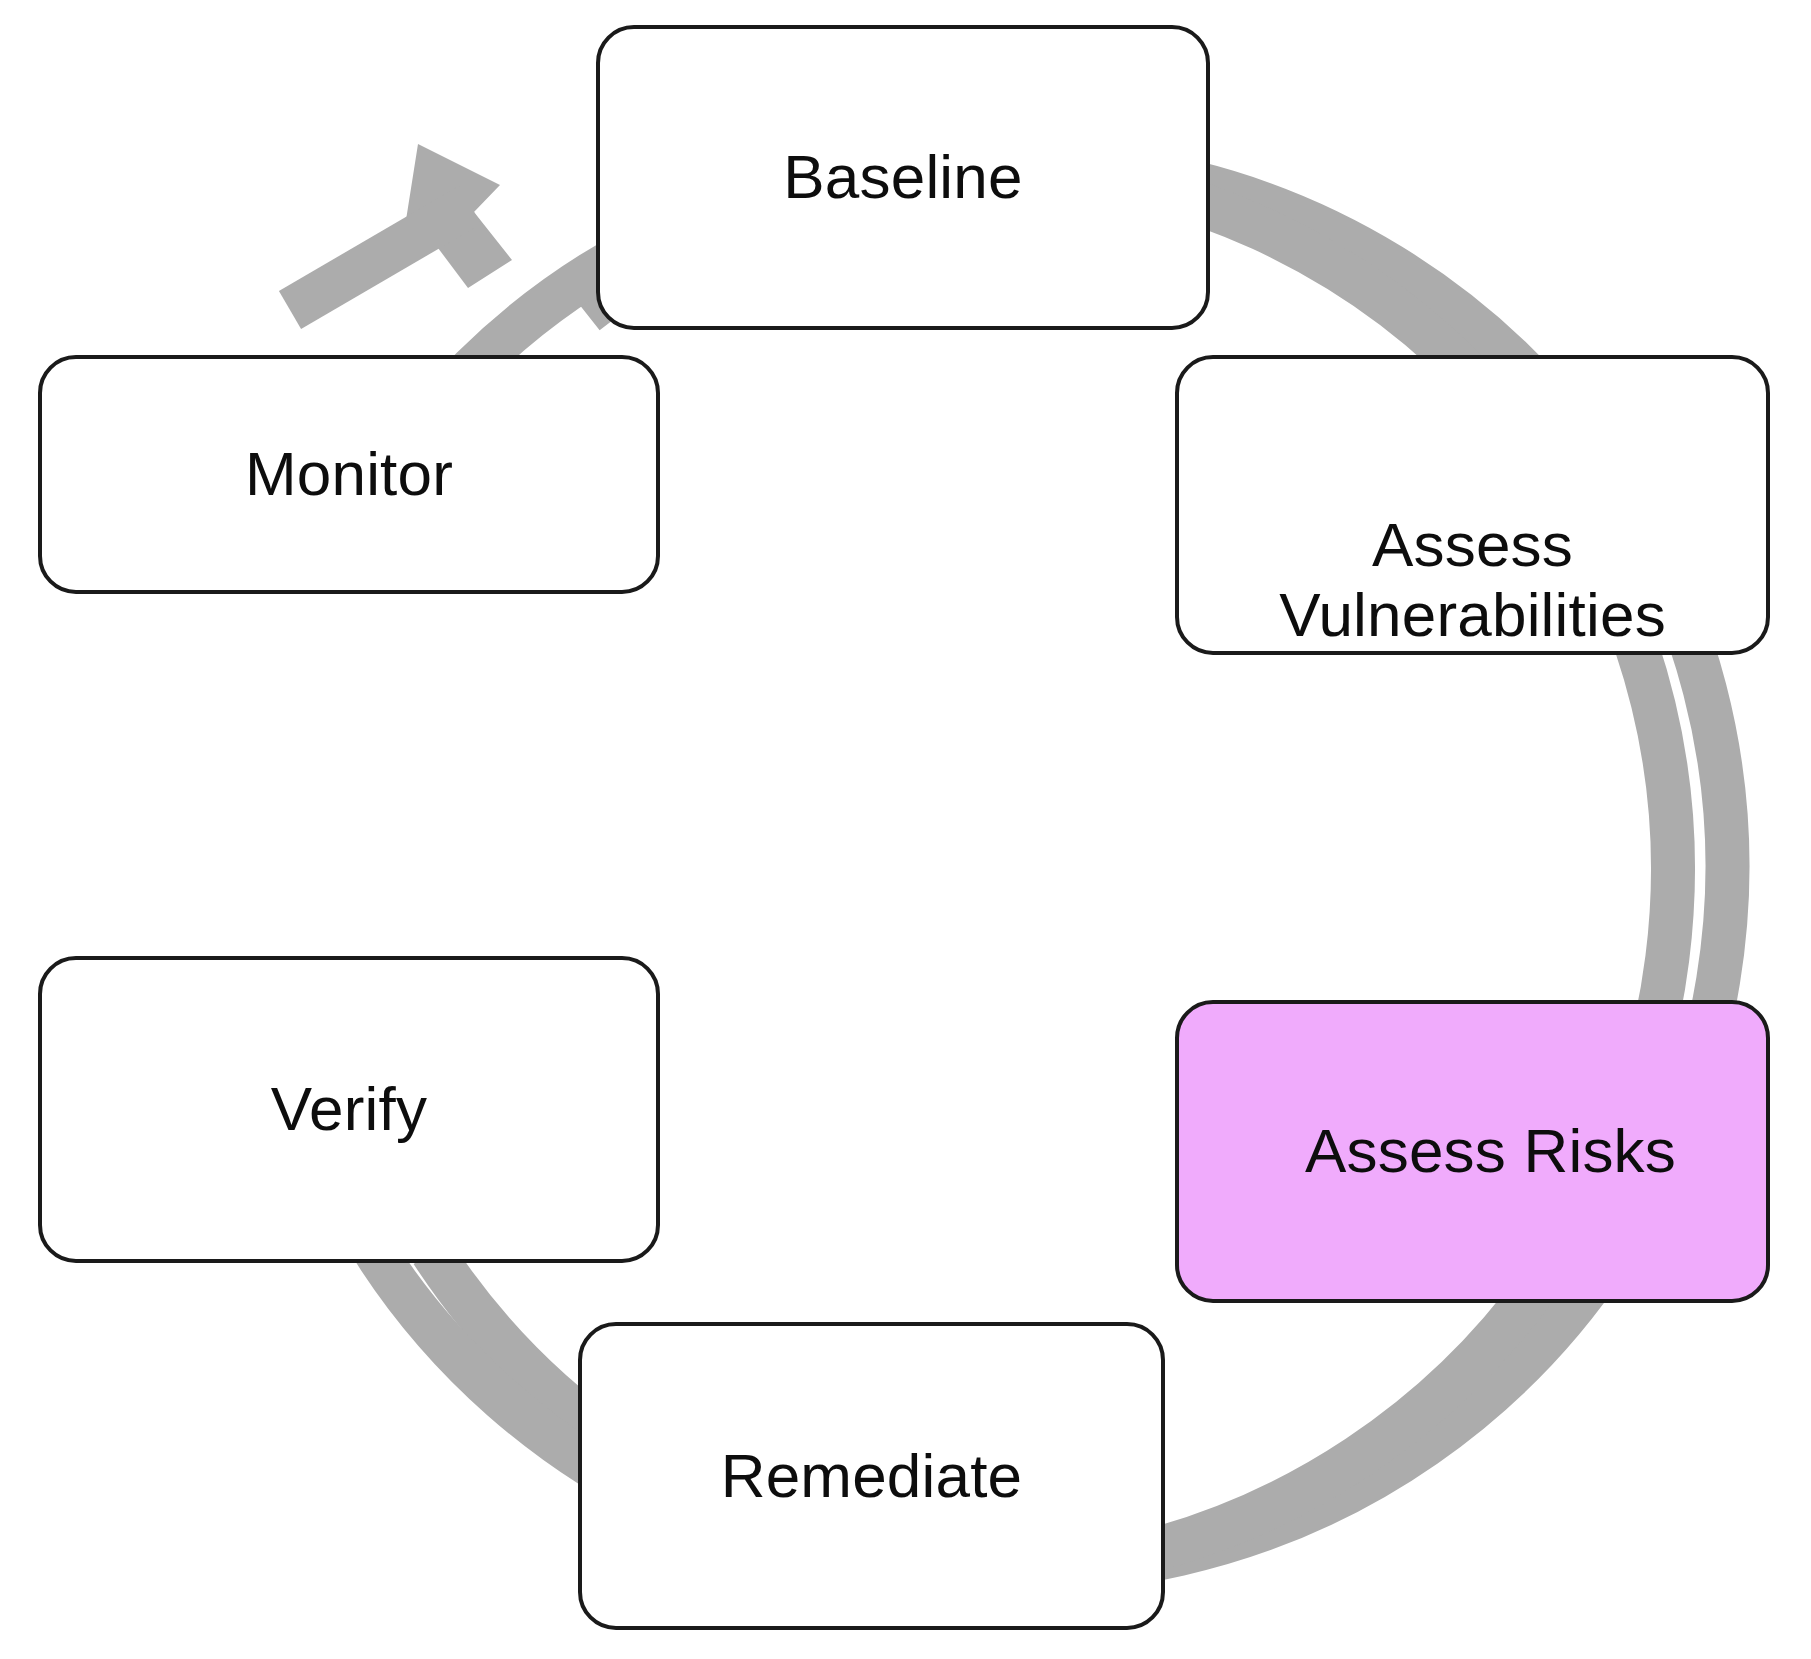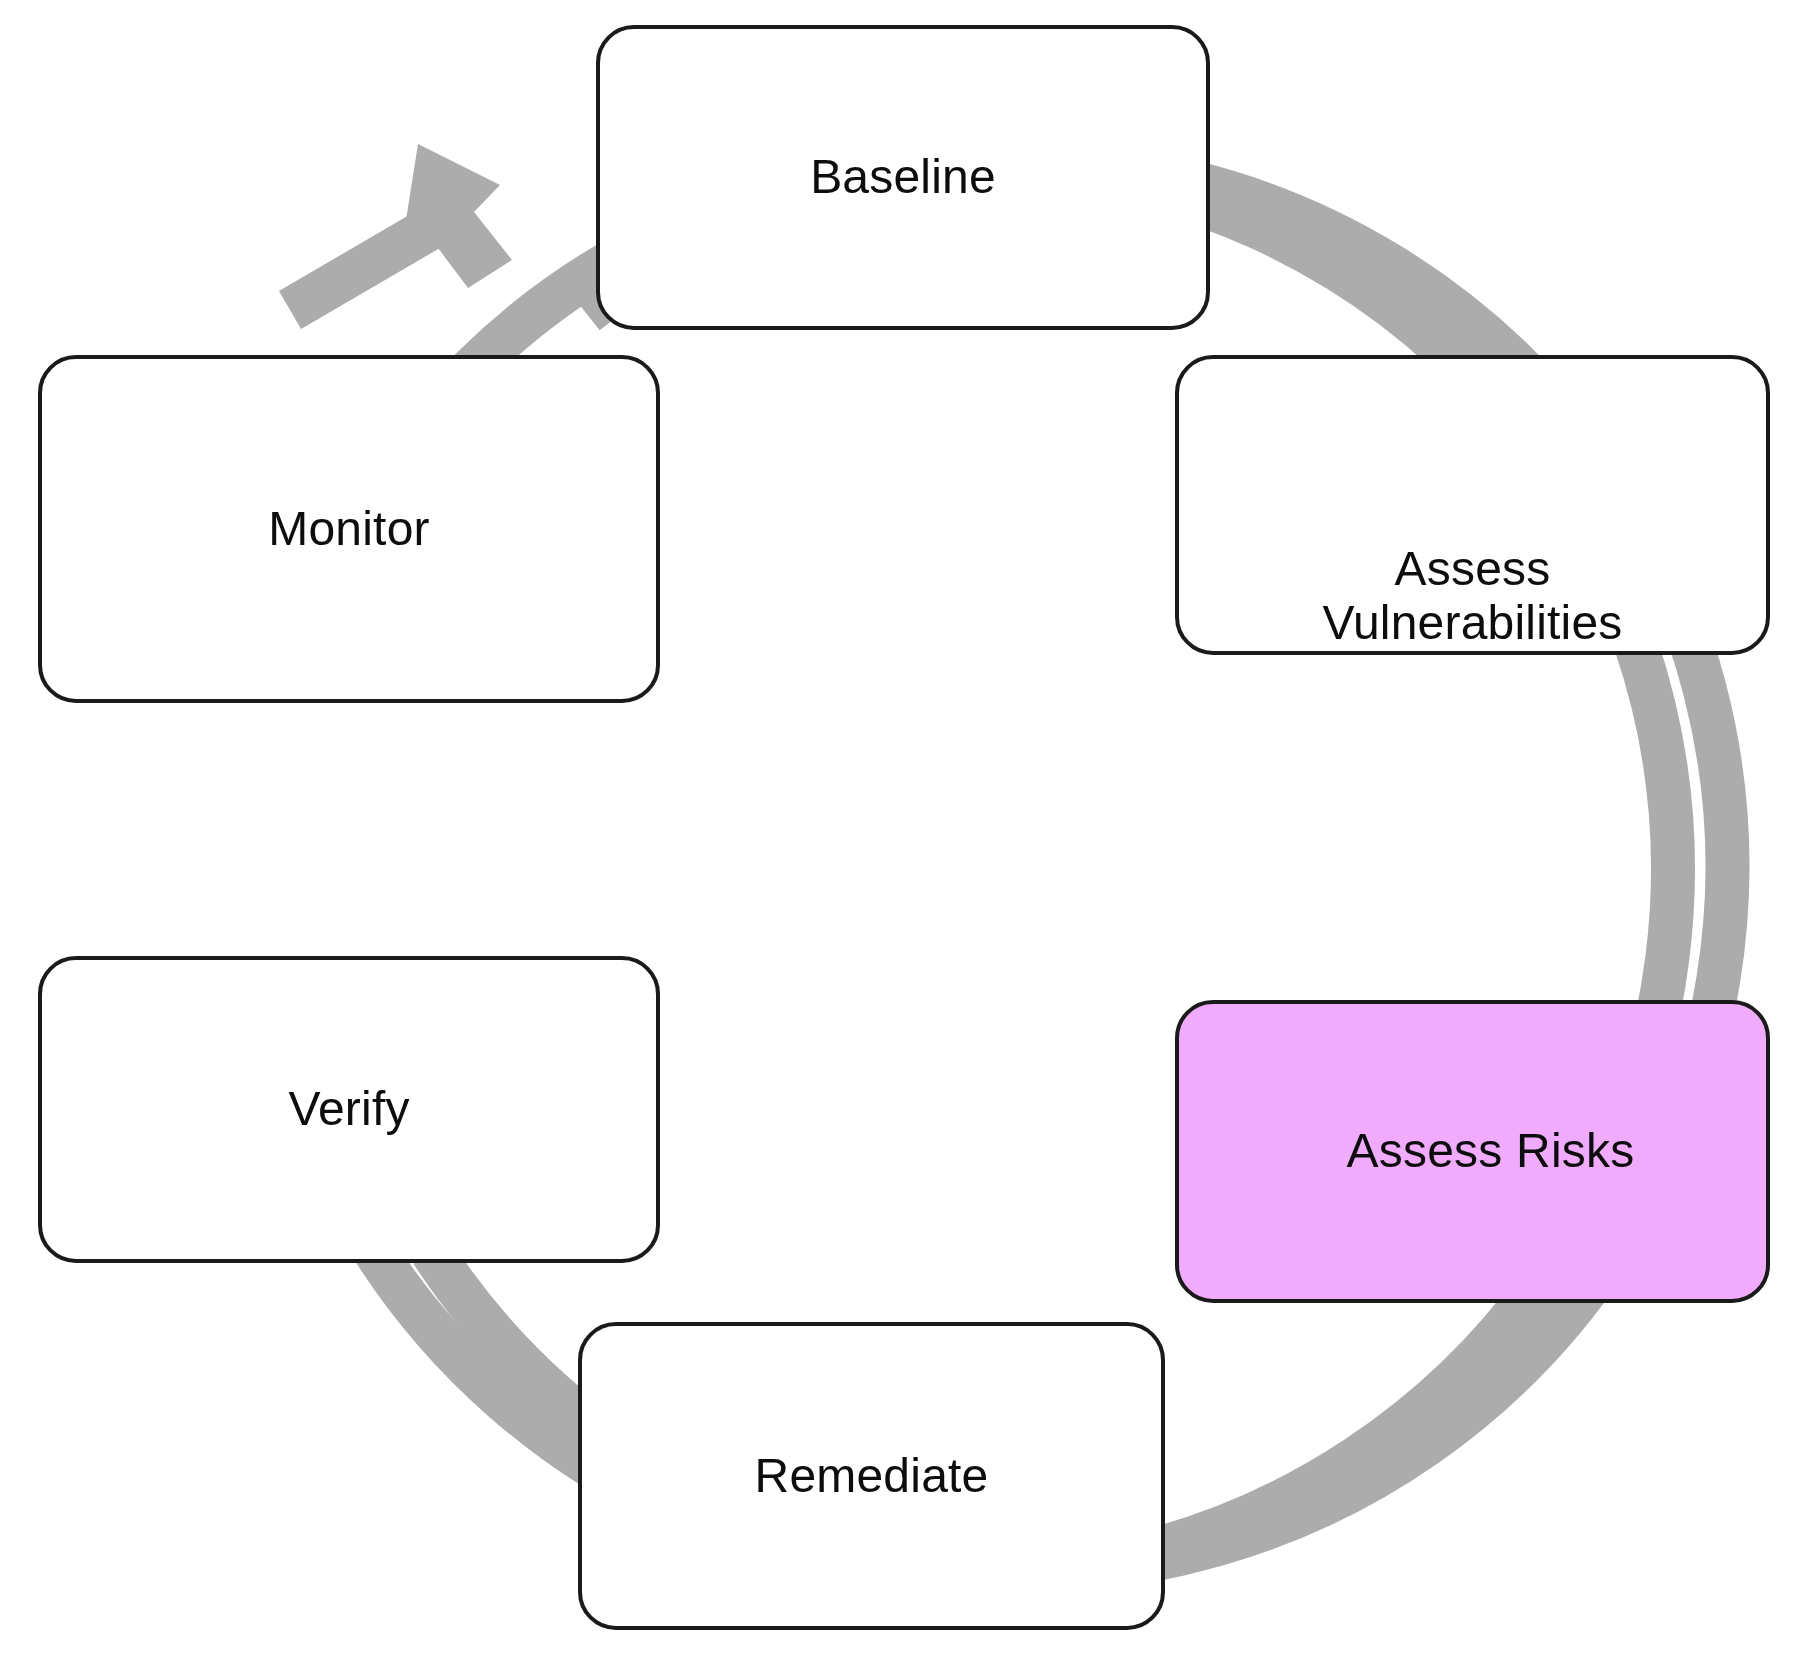--- a/index.html
+++ b/index.html
@@ -32,34 +32,34 @@
     border: 4px solid #1a1a1a;
     border-radius: 38px;
     display: flex;
     align-items: center;
     justify-content: center;
     text-align: center;
     z-index: 5;
   }
   .node-label {
     color: #0d0d0d;
-    font-size: 48px;
+    font-size: 62px;
     line-height: 1.14;
     letter-spacing: 0.2px;
     font-weight: 400;
     white-space: pre-line;
     padding: 0 14px;
   }
   
   #node-baseline            { left: 596px;  top: 25px;   width: 614px; height: 305px; }
   #node-assess-vulnerabilities { left: 1175px; top: 355px;  width: 595px; height: 300px; }
   #node-assess-risks        { left: 1175px; top: 1000px; width: 595px; height: 303px; }
   #node-remediate           { left: 578px;  top: 1322px; width: 587px; height: 308px; }
   #node-verify              { left: 38px;   top: 956px;  width: 622px; height: 307px; }
-  #node-monitor             { left: 38px;   top: 355px;  width: 622px; height: 348px; }
+  #node-monitor             { left: 38px;   top: 355px;  width: 622px; height: 239px; }
 </style>
 </head>
 <body>
 
 <div id="canvas" style="background: rgb(255, 255, 255);">
 
   <svg id="ring-layer" viewBox="0 0 1811 1659" aria-hidden="true">
     <defs>
       <clipPath id="clip-ring">
         <rect x="0" y="0" width="1811" height="1659"></rect>

